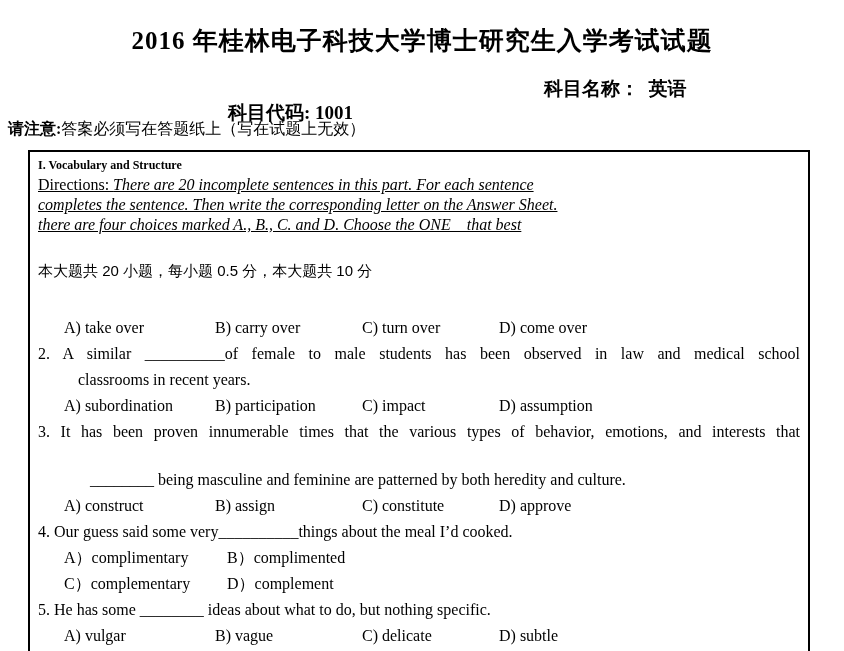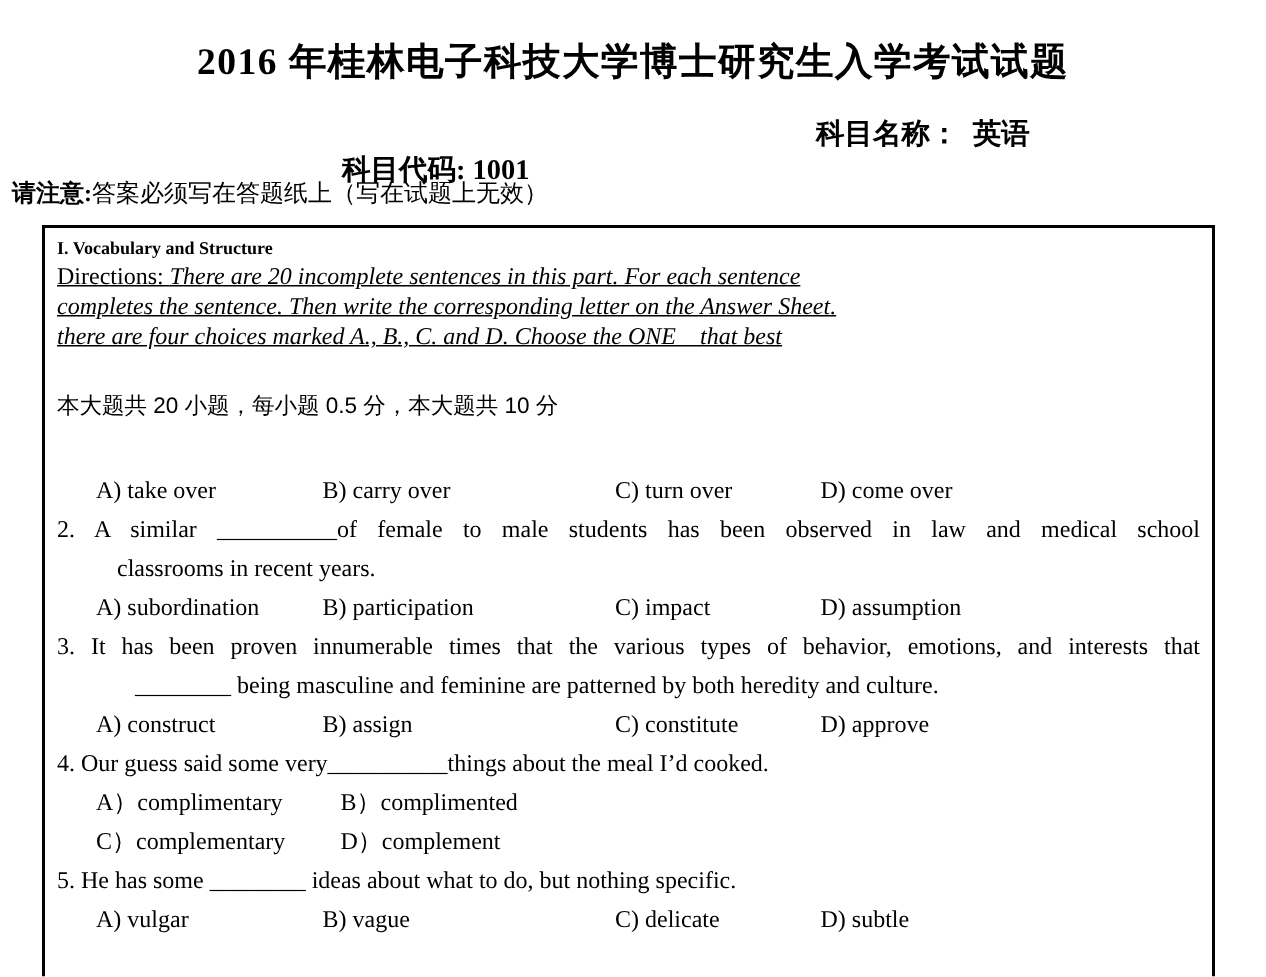--- a/index.html
+++ b/index.html
@@ -70,30 +70,30 @@
   .questions { margin-top: 33px; }
   .qline {
     font-size: 16px;
     line-height: 26px;
   }
   .justify {
     text-align: justify;
     text-align-last: justify;
   }
   .indent40 { padding-left: 40px; }
-  .indent52 { padding-left: 52px; }
+  .indent52 { padding-left: 52px; margin-top: 22px; }
   .optrow {
     display: flex;
     padding-left: 26px;
     font-size: 16px;
     line-height: 26px;
   }
   .optrow .c1 { width: 151px; }
   .optrow .c2 { width: 147px; }
-  .optrow .c3 { width: 137px; margin-left: 48px; }
+  .optrow .c3 { width: 137px; }
   .optrow .cw { width: 163px; }
   .optrow .last { flex: 1 1 auto; }
 </style>
 </head>
 <body>
 
 <div class="doc-title pre">2016 年桂林电子科技大学博士研究生入学考试试题</div>
 
 <div class="subject-code pre">科目代码: 1001</div>
 <div class="subject-name pre">科目名称：  英语</div>

